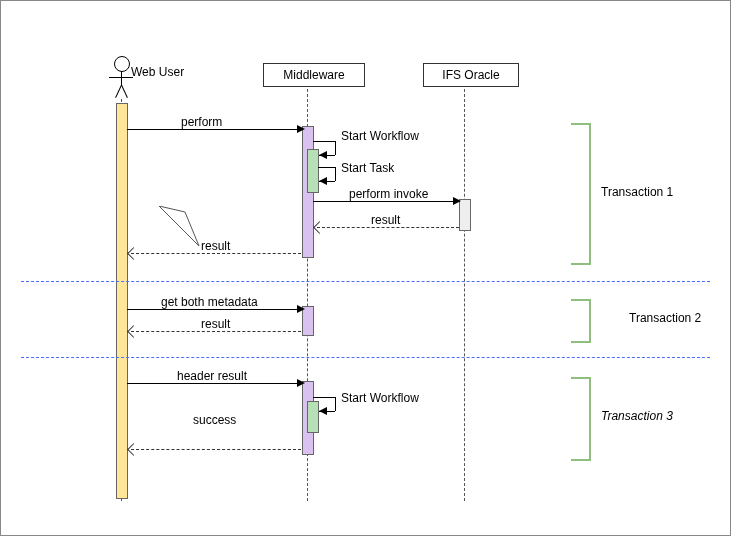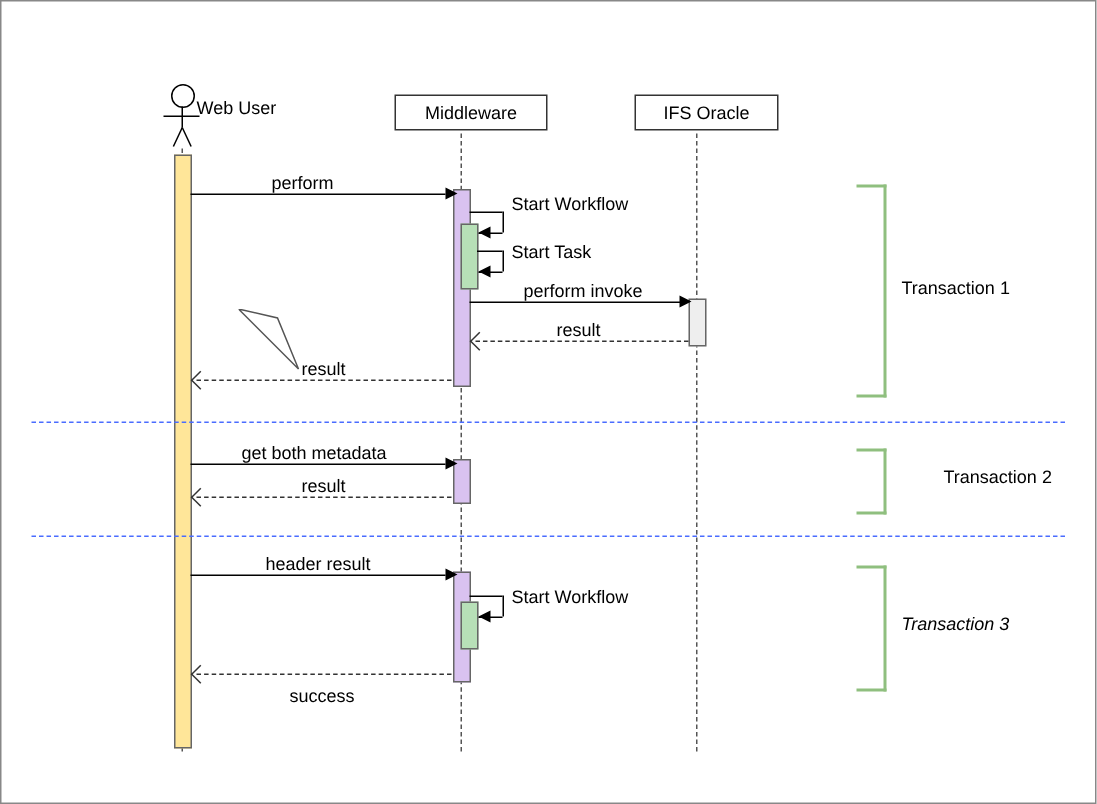--- a/index.html
+++ b/index.html
@@ -103,21 +103,21 @@
   <div class="label" style="left:176px; top:368px;">header result</div>
 
   <div class="arrow-solid" style="left:312px; top:396px; width:22px;"></div>
   <div style="position:absolute; left:334px; top:396px; width:0; height:14px; border-left:1.2px solid #000;"></div>
   <div class="arrow-solid" style="left:318px; top:410px; width:16px;"></div>
   <div class="head-r" style="left:318px; top:410px; transform:translateY(-4px) scaleX(-1);"></div>
   <div class="label" style="left:340px; top:390px;">Start Workflow</div>
 
   <div class="arrow-dashed" style="left:130px; top:448px; width:170px;"></div>
   <div class="head-l-open" style="left:128px; top:448px;"></div>
-  <div class="label" style="left:192px; top:456px;">success</div>
+  <div class="label" style="left:192px; top:412px;">success</div>
 
   <div class="trans-bracket" style="left:570px; top:122px; height:138px;"></div>
   <div class="trans-label" style="left:600px; top:184px;">Transaction 1</div>
 
   <div class="trans-bracket" style="left:570px; top:298px; height:40px;"></div>
   <div class="trans-label" style="left:628px; top:310px;text-align:right;">Transaction 2</div>
 
   <div class="trans-bracket" style="left:570px; top:376px; height:80px;"></div>
   <div class="trans-label" style="left:600px; top:408px;font-style:italic;">Transaction 3</div>
 

